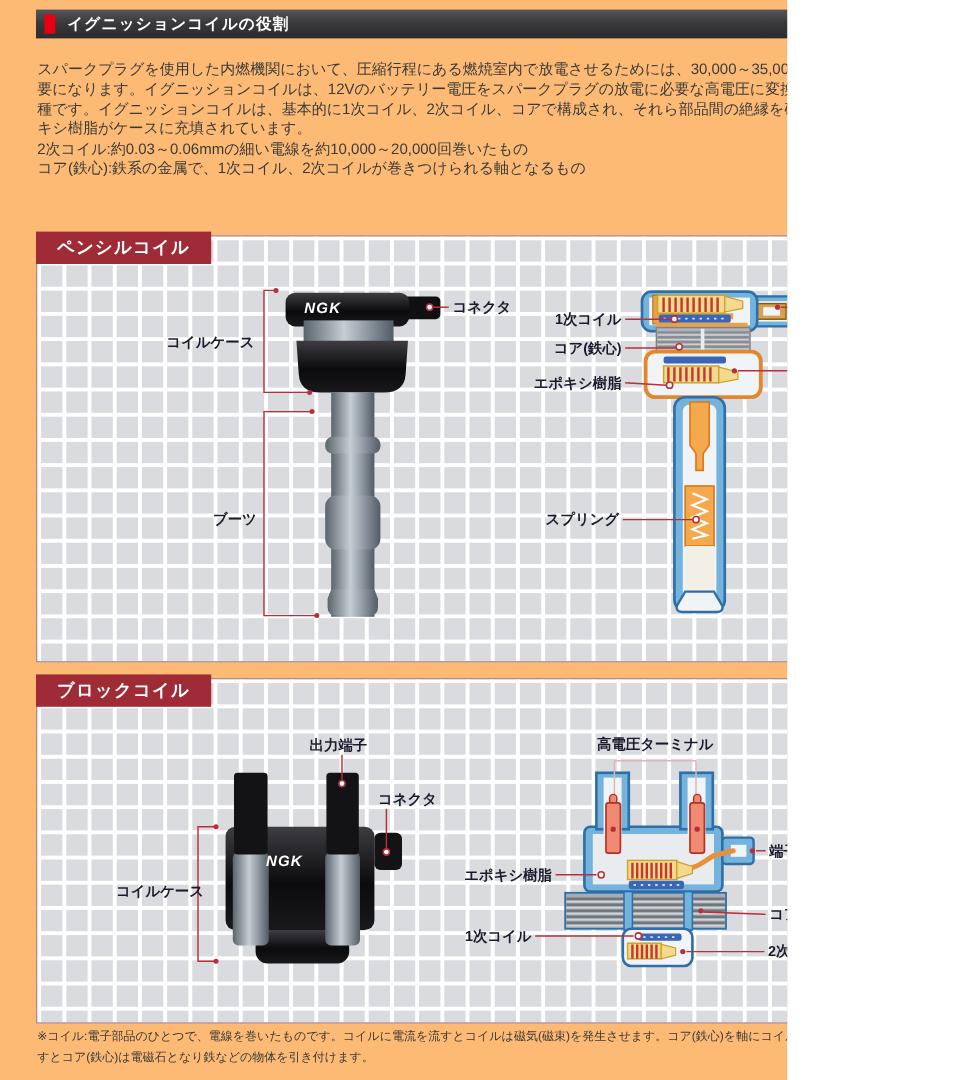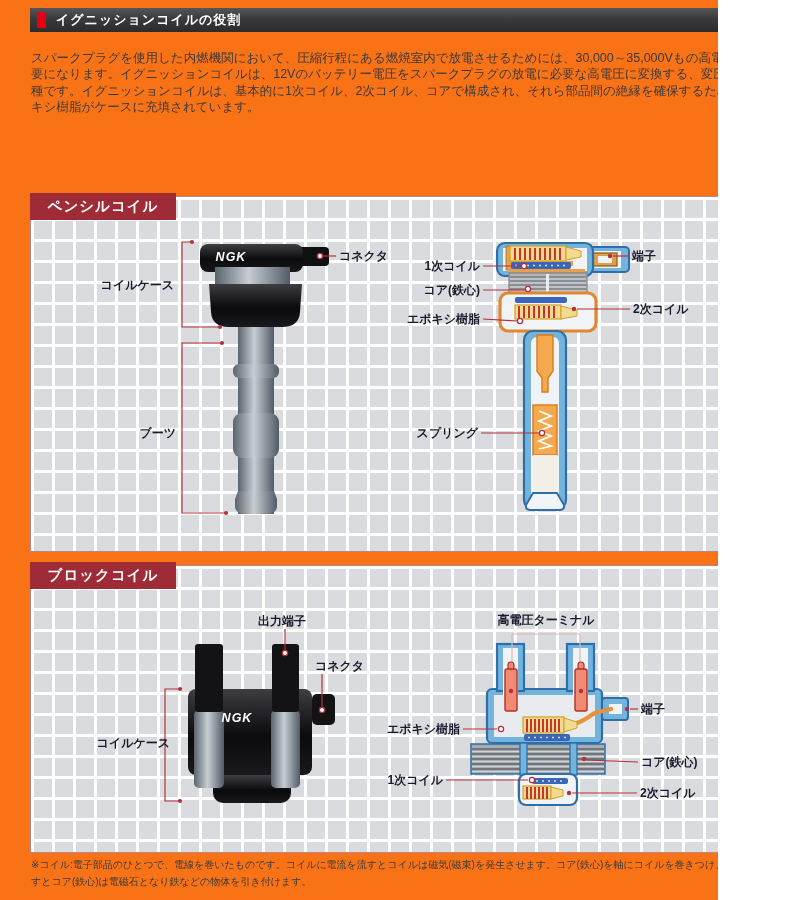--- a/index.html
+++ b/index.html
@@ -1,16 +1,16 @@
 <!DOCTYPE html>
 <html style="--accent-red: #e60012; --header-bar: #3a3a3c; --section-title-bg: #9e2b36; --section-border: #b3878e; --grid-cell: #d9dbde; --callout-line: #b5303c; --diagram-blue: #74b4dc; --diagram-blue-outline: #2f6fa8; --diagram-orange: #f5a94f; --coil-yellow: #f3da8e; --coil-red: #c4372e;"><head>
 <meta charset="utf-8">
 <style>
   html,body{margin:0;padding:0;background:#fff;}
-  .page{position:relative;width:718px;height:900px;background:#f97316;overflow:hidden;
+  .page{position:relative;width:656px;height:900px;background:#fdba74;overflow:hidden;
         font-family:"Liberation Sans","DejaVu Sans",sans-serif;}
 
   
   .hdr{position:absolute;left:30px;top:8px;width:740px;height:24px;
        background:linear-gradient(#56565a,var(--header-bar,#3a3a3c) 45%,#2b2b2d);
        display:flex;align-items:center;}
   .hdr-accent{width:9px;height:16px;background:var(--accent-red,#e60012);margin-left:7px;}
   .hdr-title{color:#fff;font-size:13px;font-weight:bold;margin-left:10px;letter-spacing:1px;}
 
   
@@ -18,21 +18,21 @@
          line-height:16.4px;color:#3a3a3a;}
   .intro div{white-space:normal;}
 
   
   .section{position:absolute;left:30px;width:736px;box-sizing:border-box;
            border:1px solid var(--section-border,#b3878e);
            background-color:var(--grid-cell,#d9dbde);
            background-image:linear-gradient(#fff 3px,transparent 3px),
                             linear-gradient(90deg,#fff 3px,transparent 3px);
            background-size:21px 21px;}
-  .sec1{top:196px;height:356px;}
+  .sec1{top:196px;height:356px;padding-left:38px;}
   .sec2{top:565px;height:288px;text-align:right;}
   .sec-label{position:absolute;left:-1px;top:-4px;width:146px;height:27px;
              background:var(--section-title-bg,#9e2b36);color:#fff;font-size:14.5px;
              font-weight:bold;display:flex;align-items:center;justify-content:center;
              letter-spacing:1px;}
   .sec svg{display:block;}
 
   .dlabel{font-family:"Liberation Sans","DejaVu Sans",sans-serif;
           font-size:12px;font-weight:bold;fill:#1a1a2c;}
   .ngk{font-family:"Liberation Sans","DejaVu Sans",sans-serif;
@@ -51,20 +51,22 @@
 
 <div class="page">
 
   <div class="hdr">
     <div class="hdr-accent"></div>
     <div class="hdr-title">イグニッションコイルの役割</div>
   </div>
 
   <div class="intro">
     <div>スパークプラグを使用した内燃機関において、圧縮行程にある燃焼室内で放電させるためには、30,000～35,000Vもの高電圧が必要になります。イグニッションコイルは、12Vのバッテリー電圧をスパークプラグの放電に必要な高電圧に変換する、変圧器の一種です。イグニッションコイルは、基本的に1次コイル、2次コイル、コアで構成され、それら部品間の絶縁を確保するためのエポキシ樹脂がケースに充填されています。</div>
+    <div>2次コイル:約0.03～0.06mmの細い電線を約10,000～20,000回巻いたもの</div>
+    <div>コア(鉄心):鉄系の金属で、1次コイル、2次コイルが巻きつけられる軸となるもの</div>
   </div>
 
   <div class="section sec1 sec">
     <div class="sec-label">ペンシルコイル</div>
     <svg width="734" height="354" viewBox="0 0 734 354">
       <defs>
         <linearGradient id="gMetal" x1="0" y1="0" x2="1" y2="0">
           <stop offset="0" stop-color="#5a646c"></stop>
             <stop offset="0.45" stop-color="#c6ced4"></stop>
             <stop offset="1" stop-color="#525c66"></stop>

